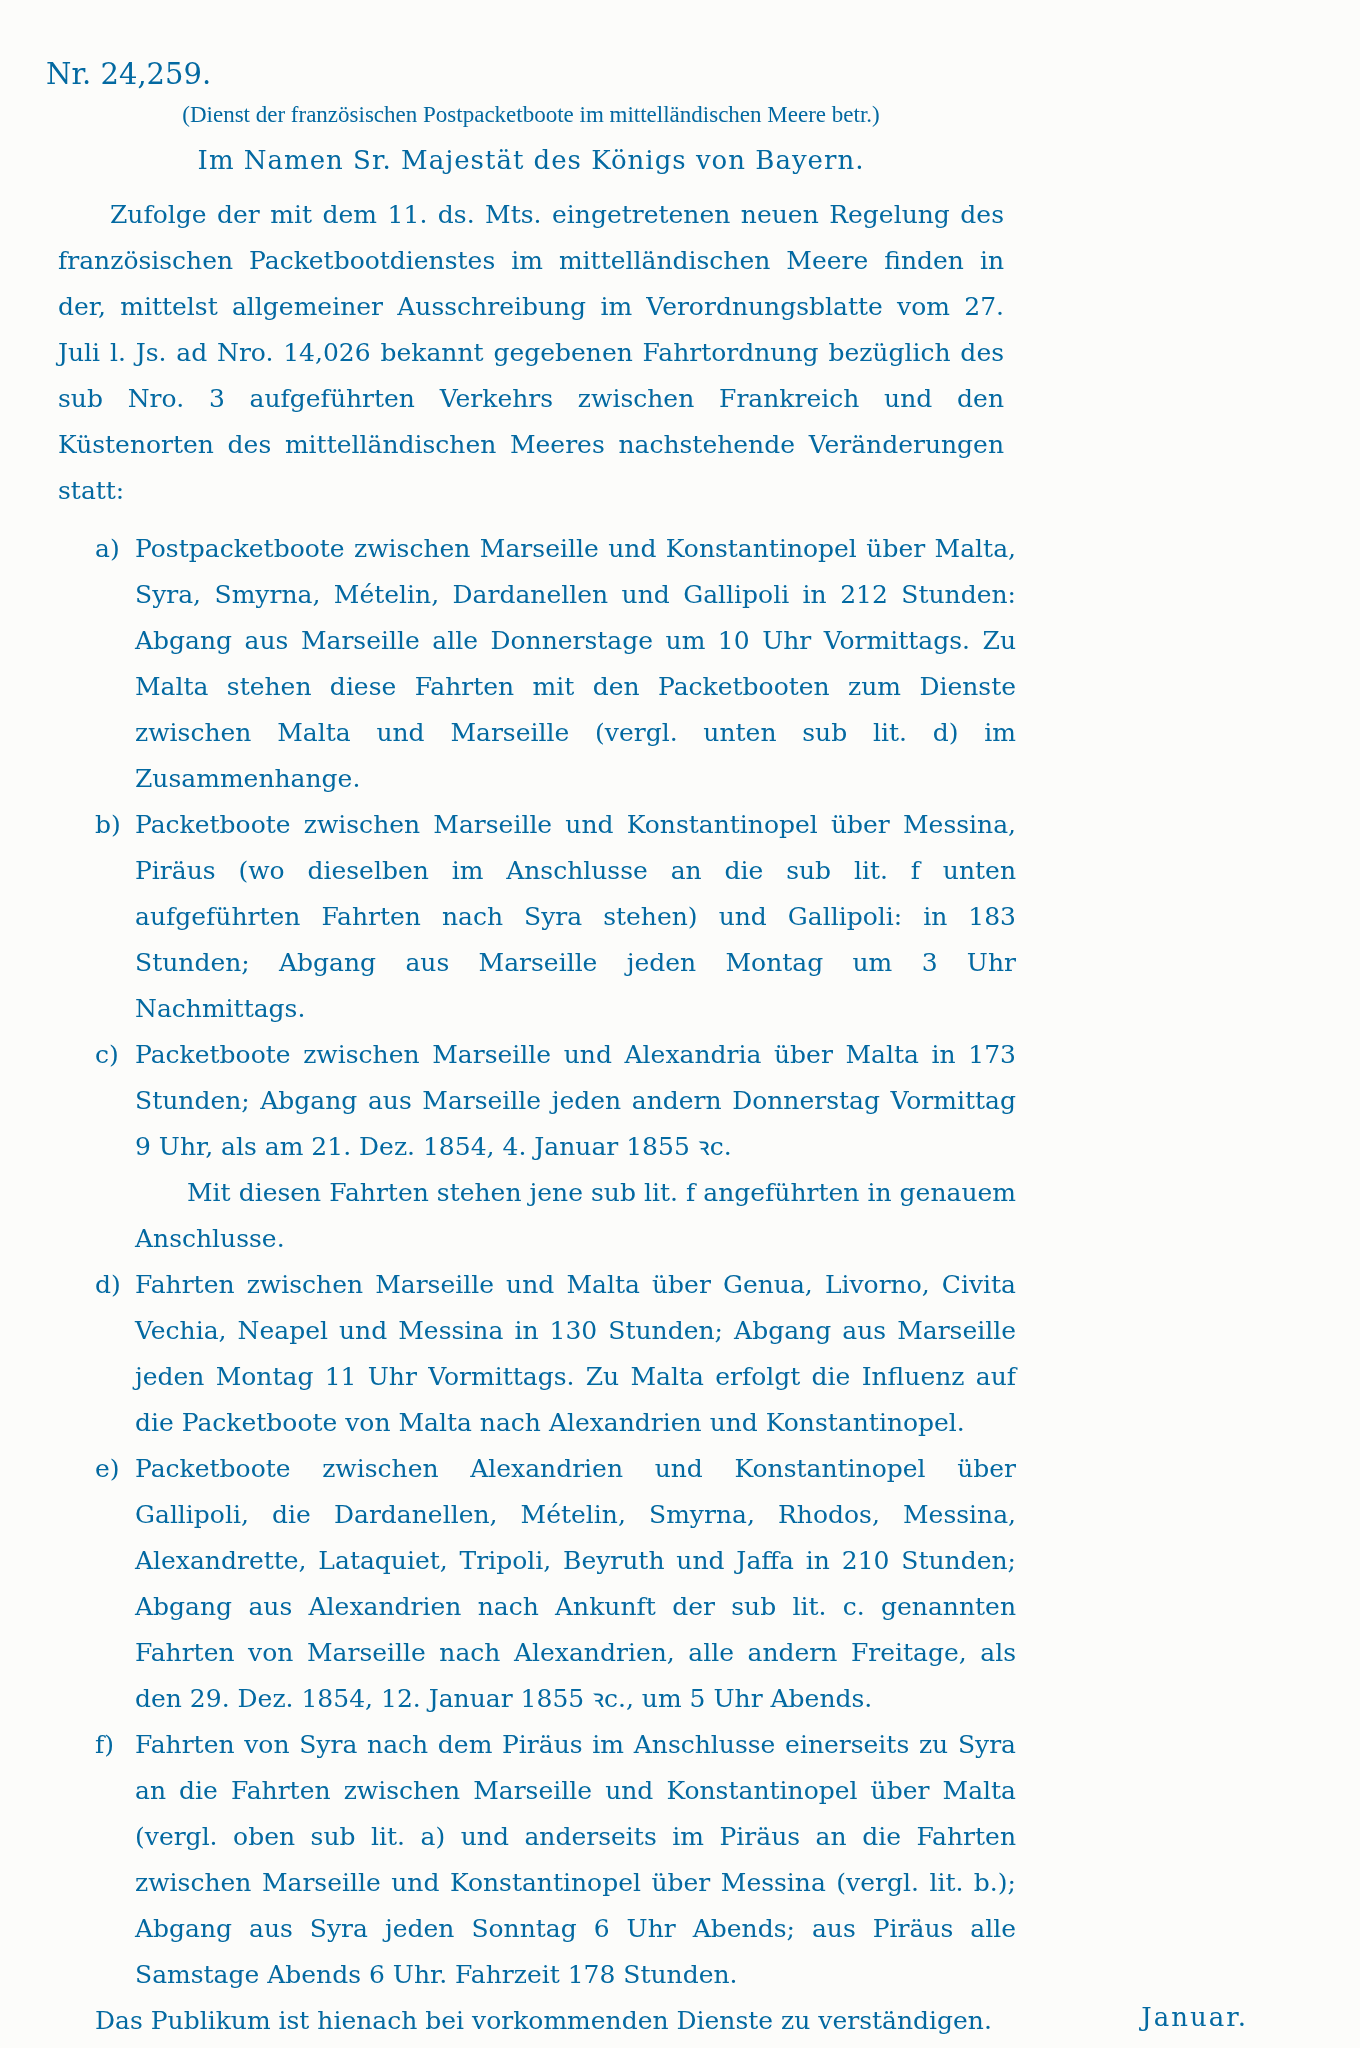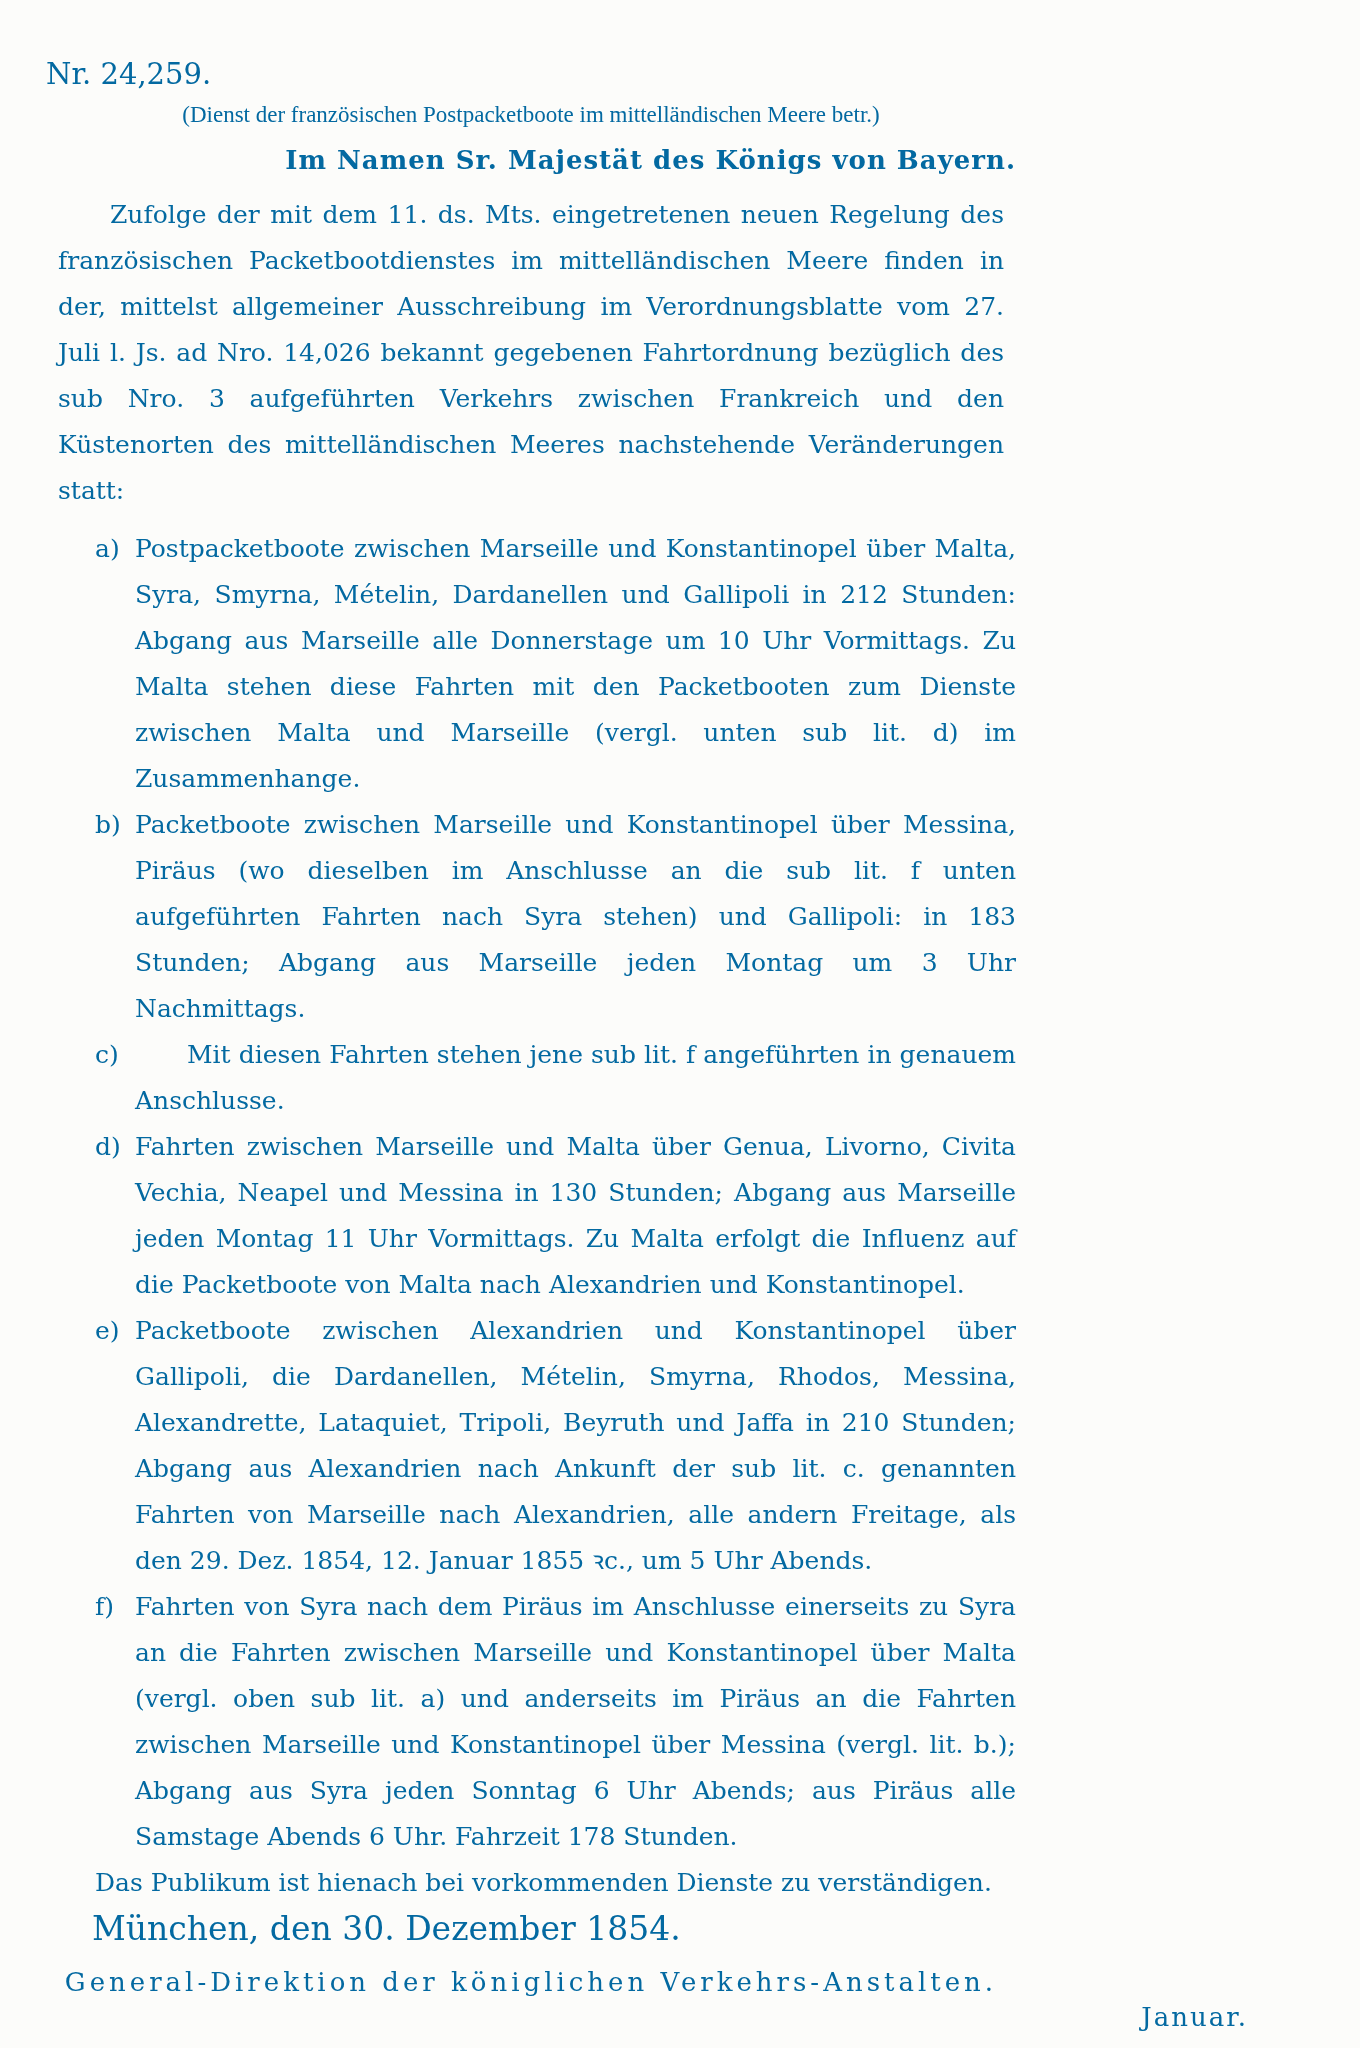--- a/index.html
+++ b/index.html
@@ -20,23 +20,23 @@
     line-height: 36px;
     margin-bottom: 6px;
   }
   .subject {
     text-align: center;
     font-size: 23px;
     line-height: 34px;
     font-family: Liberation Serif, serif;
   }
   .proclamation {
-    text-align: right;
+    text-align: center;
     font-size: 26px;
-    font-weight: bold;
+    font-weight: normal;
     line-height: 40px;
     margin: 8px 0 10px 0;
     letter-spacing: 1px;
   }
   .intro {
     font-size: 25px;
     line-height: 46px;
     text-align: justify;
     text-indent: 52px;
     margin: 12px;
@@ -111,20 +111,21 @@
     </li>
     <li class="item">
       <span class="item-label">b)</span>
       <div class="item-body">
         <p class="item-text">Packetboote zwischen Marseille und Konstantinopel über Messina, Piräus (wo dieselben im Anschlusse an die sub lit. f unten aufgeführten Fahrten nach Syra stehen) und Gallipoli: in 183 Stunden; Abgang aus Marseille jeden Montag um 3 Uhr Nachmittags.</p>
       </div>
     </li>
     <li class="item">
       <span class="item-label">c)</span>
       <div class="item-body">
+        <p class="item-text">Packetboote zwischen Marseille und Alexandria über Malta in 173 Stunden; Abgang aus Marseille jeden andern Donnerstag Vormittag 9 Uhr, als am 21. Dez. 1854, 4. Januar 1855 ꝛc.</p>
         <p class="item-note">Mit diesen Fahrten stehen jene sub lit. f angeführten in genauem Anschlusse.</p>
       </div>
     </li>
     <li class="item">
       <span class="item-label">d)</span>
       <div class="item-body">
         <p class="item-text">Fahrten zwischen Marseille und Malta über Genua, Livorno, Civita Vechia, Neapel und Messina in 130 Stunden; Abgang aus Marseille jeden Montag 11 Uhr Vormittags. Zu Malta erfolgt die Influenz auf die Packetboote von Malta nach Alexandrien und Konstantinopel.</p>
       </div>
     </li>
     <li class="item">

